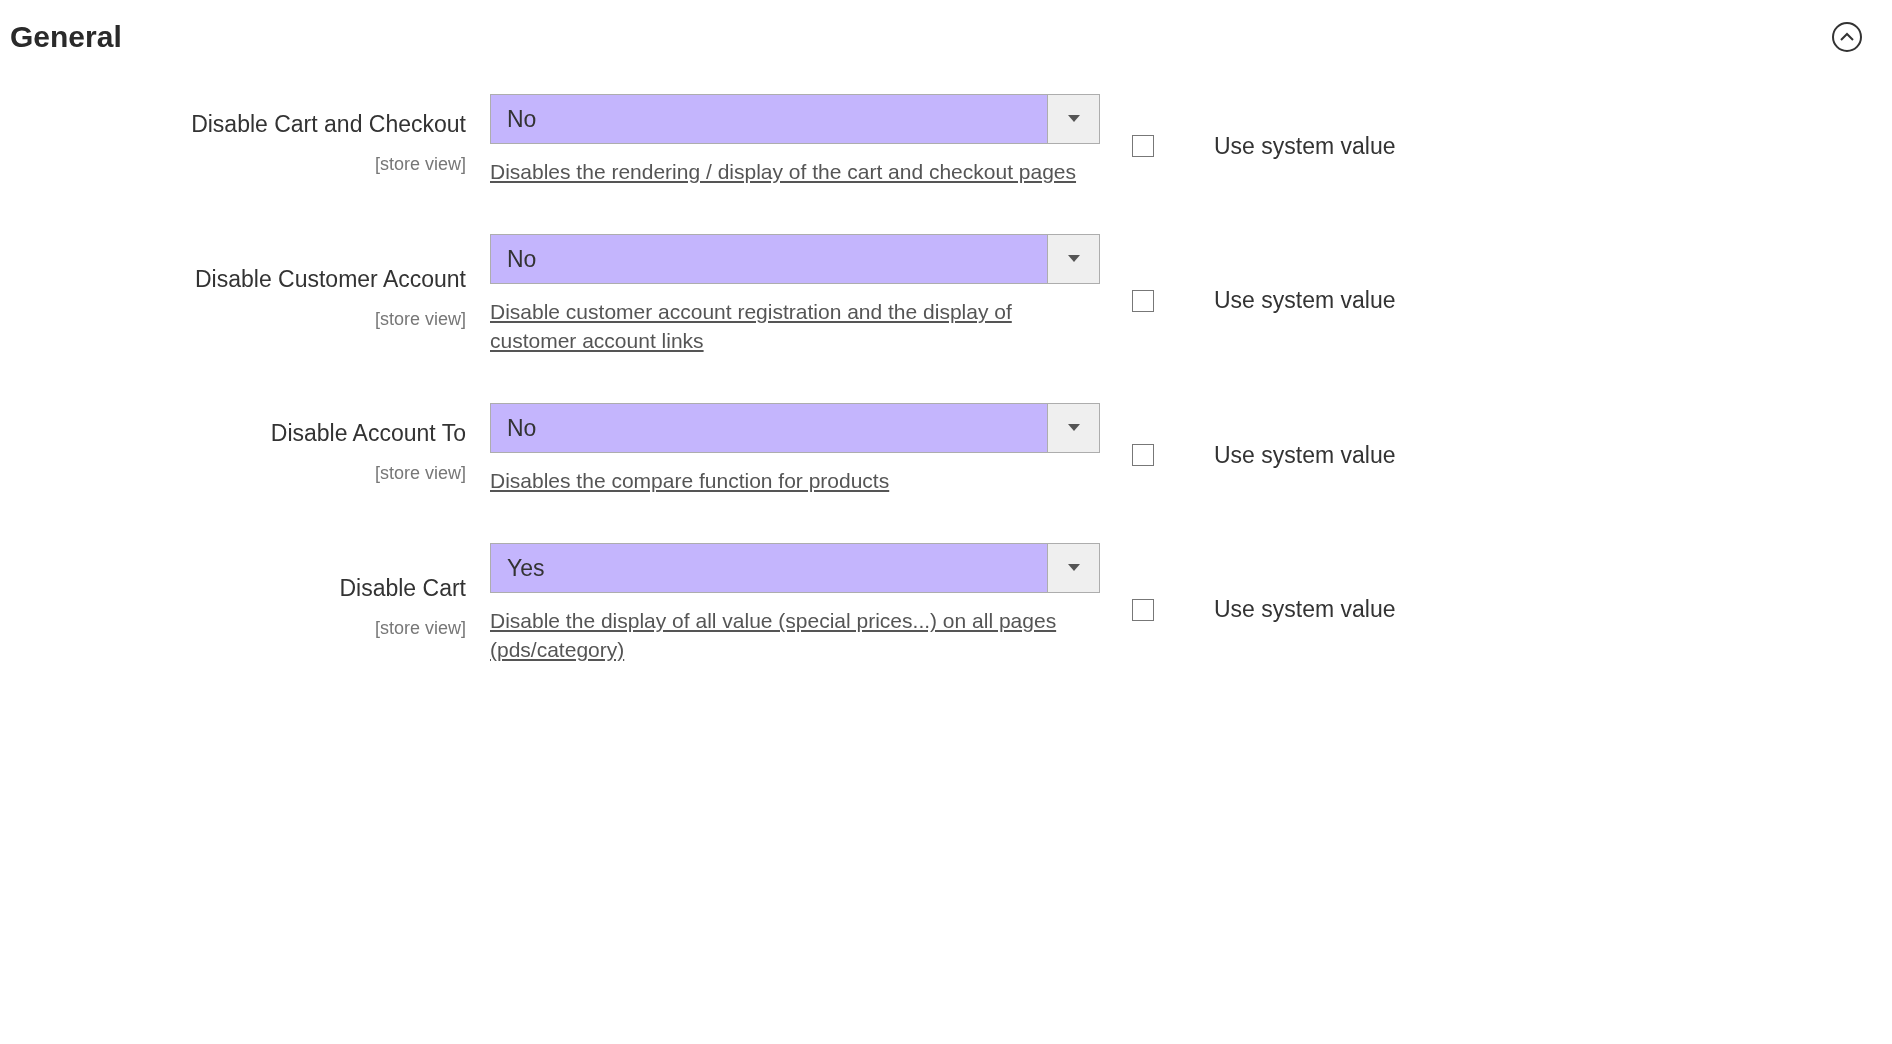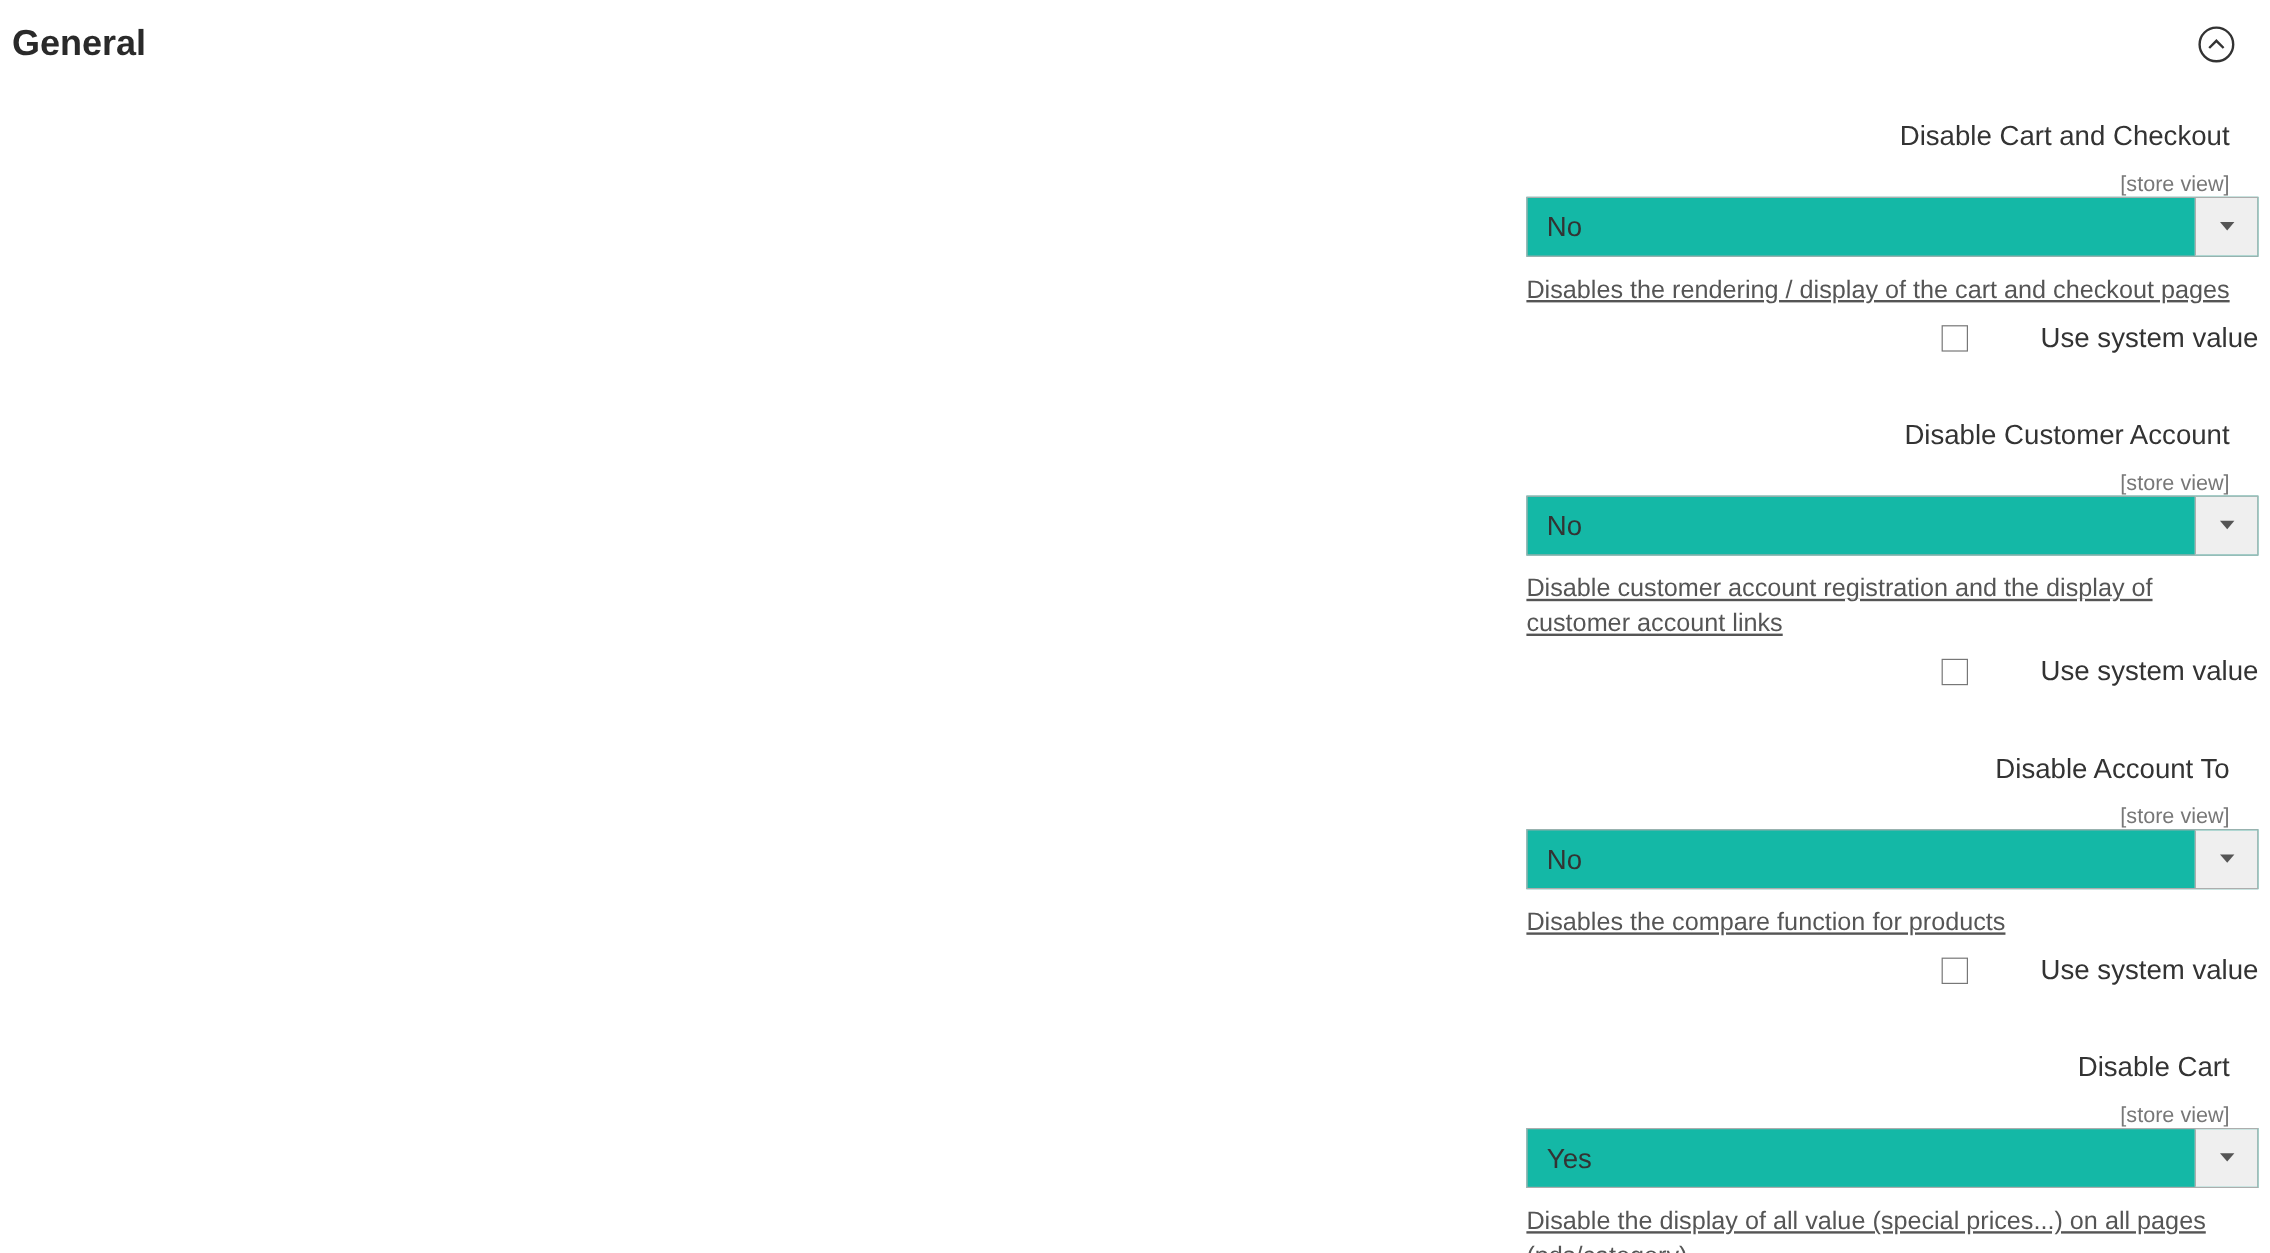--- a/index.html
+++ b/index.html
@@ -29,23 +29,22 @@
       display: flex;
       align-items: center;
       justify-content: center;
       cursor: pointer;
       background: #fff;
       margin-right: 20px;
     }
     .collapse-btn svg { width: 14px; height: 14px; }
     .field-row {
       display: flex;
-      align-items: flex-end;
+      align-items: center;
       margin-bottom: 48px;
-      flex-direction: column;
     }
     .field-label-col {
       width: 480px;
       text-align: right;
       padding-right: 24px;
       padding-top: 6px;
     }
     .field-label {
       font-size: 23px;
       color: #333;
@@ -60,21 +59,21 @@
     .field-control-col {
       width: 610px;
     }
     .select-wrap {
       position: relative;
       width: 100%;
       height: 50px;
       border: 1px solid #adadad;
       display: flex;
       align-items: stretch;
-      background: #14b8a6;
+      background: #c4b5fd;
     }
     .select-value {
       flex: 1;
       padding: 0 16px;
       font-size: 23px;
       color: #333;
       display: flex;
       align-items: center;
     }
     .select-arrow {

